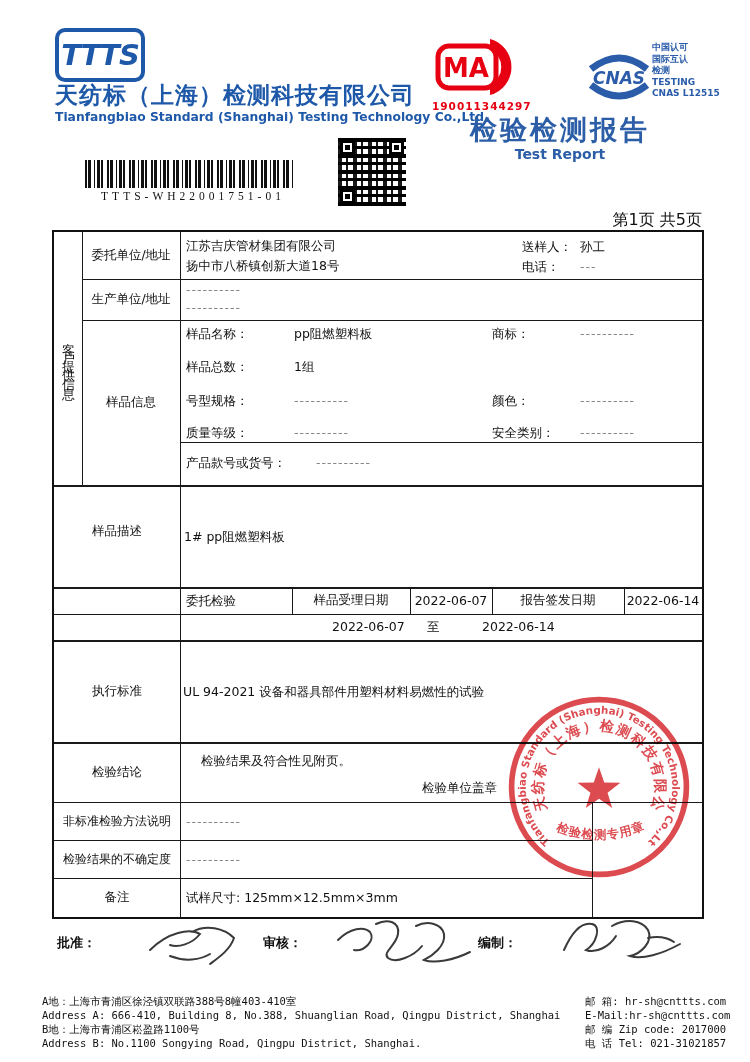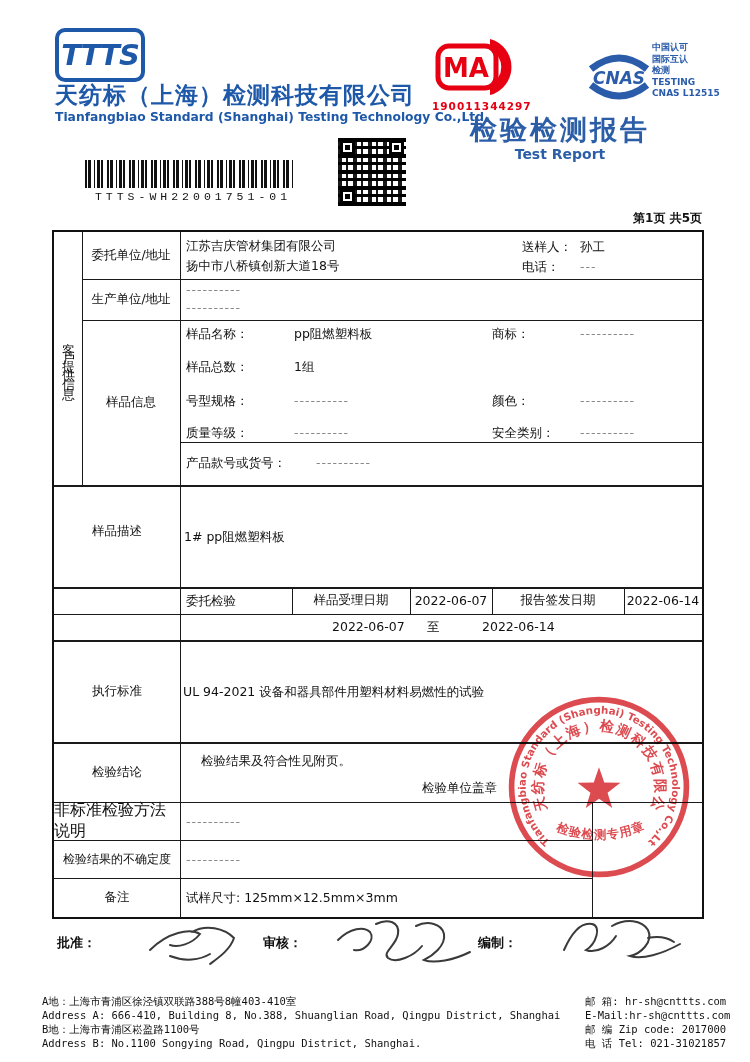--- a/index.html
+++ b/index.html
@@ -19,27 +19,27 @@
   .ilac .band{position:absolute;left:0;width:100%;height:20px;background:#fff;}
   .ilac .txt{position:relative;font-size:14px;font-weight:bold;font-style:italic;color:#2a5caa;}
   .cnas-lines{left:652px;top:42px;font-size:9px;line-height:11.5px;font-weight:bold;color:#2a5caa;}
   .report-title{left:430px;top:112px;width:260px;text-align:center;font-size:27px;font-weight:bold;
                 color:#2b5ea7;letter-spacing:3px;}
   .report-sub{left:430px;top:146px;width:260px;text-align:center;font-size:14px;font-weight:bold;color:#2b5ea7;}
   
   .barcode{left:85px;top:160px;width:210px;height:28px;
      background:repeating-linear-gradient(90deg,#111 0 2px,#fff 2px 3px,#111 3px 6px,#fff 6px 9px,#111 9px 10px,#fff 10px 12px,#111 12px 15px,#fff 15px 16px,#111 16px 18px,#fff 18px 22px);}
   .barcode-text{left:78px;top:190px;width:230px;text-align:center;font-size:11.5px;letter-spacing:4px;
-     font-family:Liberation Mono, monospace;}
+     font-family:Liberation Serif, serif;}
   .qr{left:338px;top:138px;width:68px;height:68px;background:
       repeating-linear-gradient(90deg,rgba(0,0,0,.9) 0 4px,transparent 4px 8px,rgba(0,0,0,.9) 8px 10px,transparent 10px 15px),
       repeating-linear-gradient(0deg,#000 0 4px,#fff 4px 9px,#000 9px 12px,#fff 12px 16px);}
   .finder{position:absolute;width:15px;height:15px;border:3px solid #000;background:#fff;box-sizing:border-box;}
   .finder::after{content:"";position:absolute;left:2px;top:2px;width:5px;height:5px;background:#000;}
-  .page-label{left:520px;top:210px;width:182px;text-align:right;font-size:12px;font-weight:bold;}
+  .page-label{left:520px;top:210px;width:182px;text-align:right;font-size:16px;font-weight:normal;}
   
   #sheet{left:52px;top:230px;width:648px;height:685px;border:2.5px solid #111;box-sizing:content-box;}
   .vline{position:absolute;width:1px;background:#1a1a1a;}
   .hline{position:absolute;height:1px;background:#1a1a1a;}
   .hline.thick{height:2px;}
   .c{position:absolute;display:flex;align-items:center;justify-content:center;font-size:12.5px;}
   .t{position:absolute;font-size:12.5px;white-space:nowrap;}
   .dash{color:#888;letter-spacing:1px;}
   .vertical{writing-mode:vertical-rl;letter-spacing:9px;font-size:13px;}
   
@@ -163,21 +163,21 @@
     <div class="t" style="left:373px;top:387px">至</div>
     <div class="t" style="left:428px;top:387px">2022-06-14</div>
 
     <div class="c" style="left:0;top:408px;width:126px;height:102px">执行标准</div>
     <div class="t" style="left:129px;top:452px">UL 94-2021  设备和器具部件用塑料材料易燃性的试验</div>
 
     <div class="c" style="left:0;top:510px;width:126px;height:60px">检验结论</div>
     <div class="t" style="left:147px;top:521px">检验结果及符合性见附页。</div>
     <div class="t" style="left:368px;top:548px">检验单位盖章</div>
 
-    <div class="c" style="left:0;top:570px;width:126px;height:38px;font-size:16px">非标准检验方法说明</div>
+    <div class="c" style="left:0;top:570px;width:126px;height:38px;font-size:12px">非标准检验方法说明</div>
     <div class="t dash" style="left:132px;top:582px">----------</div>
 
     <div class="c" style="left:0;top:608px;width:126px;height:38px;font-size:12px">检验结果的不确定度</div>
     <div class="t dash" style="left:132px;top:620px">----------</div>
 
     <div class="c" style="left:0;top:646px;width:126px;height:39px">备注</div>
     <div class="t" style="left:132px;top:658px">试样尺寸: 125mm×12.5mm×3mm</div>
   </div>
 
   <svg class="abs stamp" width="188" height="188" viewBox="0 0 200 200">

